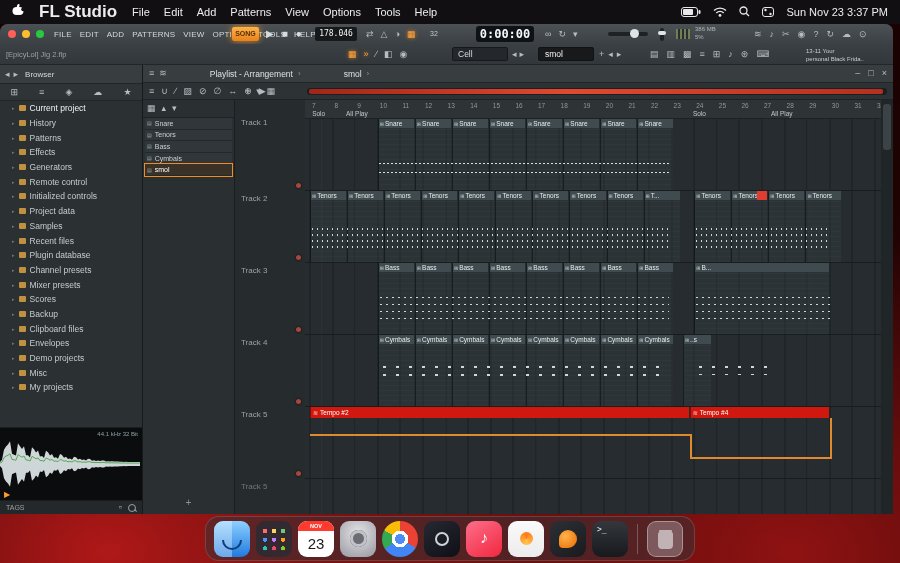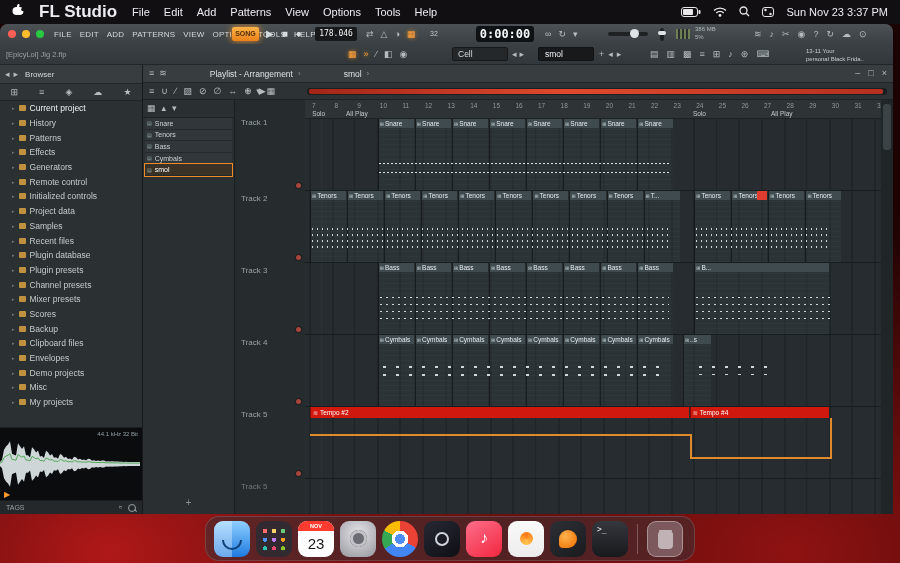--- a/index.html
+++ b/index.html
@@ -397,25 +397,20 @@
             <span>Recent files</span>
           </div>
           <div class="br-row">
             <span class="br-caret">▸</span>
             <span class="br-ico"></span>
             <span>Plugin database</span>
           </div>
           <div class="br-row">
             <span class="br-caret">▸</span>
             <span class="br-ico"></span>
-            <span>Plugin presets</span>
-          </div>
-          <div class="br-row">
-            <span class="br-caret">▸</span>
-            <span class="br-ico"></span>
             <span>Channel presets</span>
           </div>
           <div class="br-row">
             <span class="br-caret">▸</span>
             <span class="br-ico"></span>
             <span>Mixer presets</span>
           </div>
           <div class="br-row">
             <span class="br-caret">▸</span>
             <span class="br-ico"></span>

